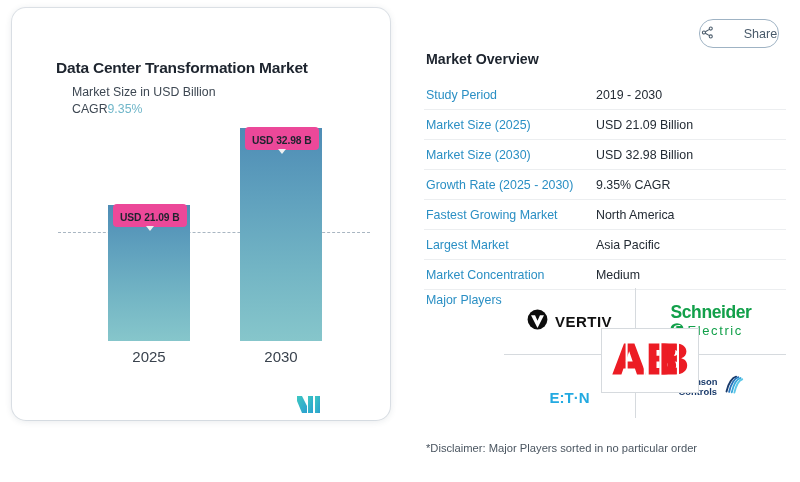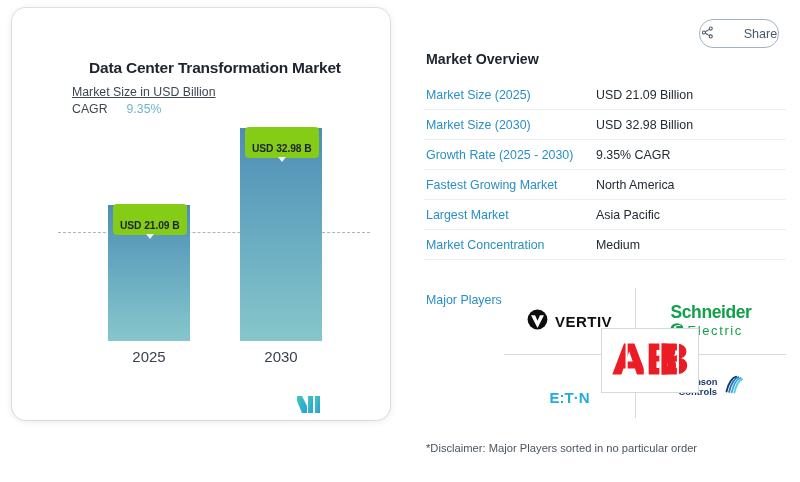--- a/index.html
+++ b/index.html
@@ -27,48 +27,47 @@
     left: 12px;
     top: 8px;
     width: 378px;
     height: 412px;
     background: #ffffff;
     border-radius: 14px;
     box-shadow: 0 1px 7px rgba(40,60,80,0.13), 0 0 0 1px rgba(225,230,235,0.9);
   }
   .chart-title {
     position: absolute;
-    left: 77px;
+    left: 44px;
     top: 51px;
     font-size: 15.5px;
     font-weight: bold;
     color: #1d242e;
     letter-spacing: -0.2px;
     white-space: nowrap;
   }
   .chart-sub {
     position: absolute;
     left: 60px;
     top: 77px;
     font-size: 12.3px;
     color: #3d4752;
     white-space: nowrap;
-    text-decoration: underline;
   }
   .chart-cagr {
     position: absolute;
     left: 60px;
     top: 94px;
     font-size: 12.3px;
     color: #3d4752;
     white-space: nowrap;
   }
   .chart-cagr .cagr-val {
     color: #6fb6c9;
-    margin-left: 19px;
+    margin-left: 0;
   }
 
   
   .plot {
     position: absolute;
     left: 12px;
     top: 110px;
     width: 356px;
     height: 250px;
   }
@@ -83,26 +82,26 @@
   .bar {
     position: absolute;
     bottom: 27px;
     background: linear-gradient(180deg, #4e8cb5 0%, #5e9fbd 30%, #72b4c4 65%, #86c6cb 100%);
   }
   .bar-2025 { left: 84px; width: 82px; height: 136px; }
   .bar-2030 { left: 216px; width: 82px; height: 213px; }
 
   .bar-label {
     position: absolute;
-    background: #84cc16;
+    background: #ec4899;
     border-radius: 4px;
     font-size: 10.3px;
     font-weight: bold;
     color: #1d242e;
-    padding: 16px 7px 4px 7px;
+    padding: 8px 7px 4px 7px;
     white-space: nowrap;
     letter-spacing: -0.1px;
   }
   .bar-label::after {
     content: "";
     position: absolute;
     left: 50%;
     bottom: -4px;
     margin-left: -4px;
     width: 0; height: 0;
@@ -355,20 +354,24 @@
           <line x1="5.3" y1="7.1" x2="10.4" y2="4.1"></line>
           <line x1="5.3" y1="8.9" x2="10.4" y2="11.9"></line>
         </svg>
       </span>
       <span class="share-text">Share</span>
     </div>
 
     <div class="ov-title">Market Overview</div>
 
     <div class="rows">
+      <div class="row">
+        <span class="k">Study Period</span>
+        <span class="v">2019 - 2030</span>
+      </div>
       <div class="row">
         <span class="k">Market Size (2025)</span>
         <span class="v">USD 21.09 Billion</span>
       </div>
       <div class="row">
         <span class="k">Market Size (2030)</span>
         <span class="v">USD 32.98 Billion</span>
       </div>
       <div class="row">
         <span class="k">Growth Rate (2025 - 2030)</span>

